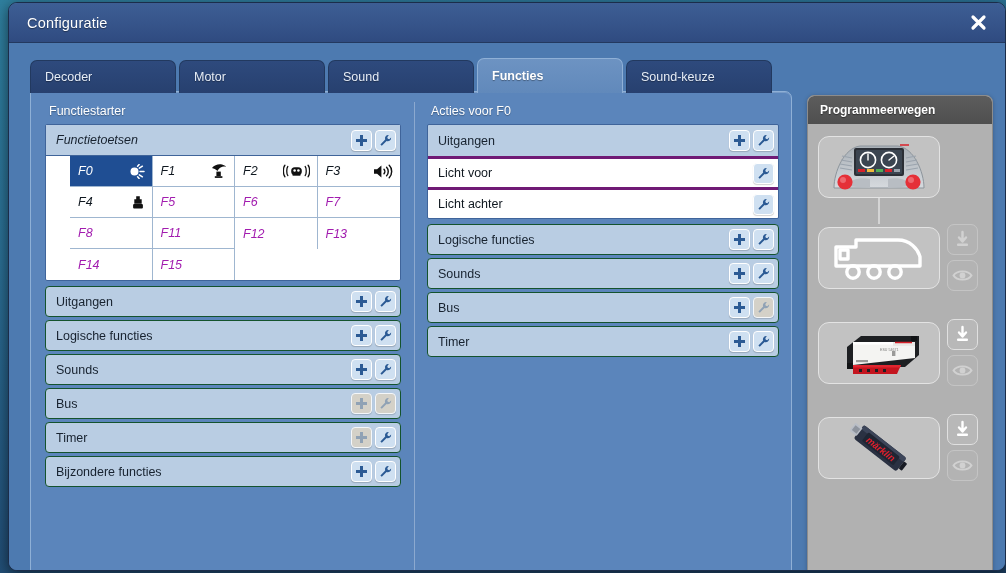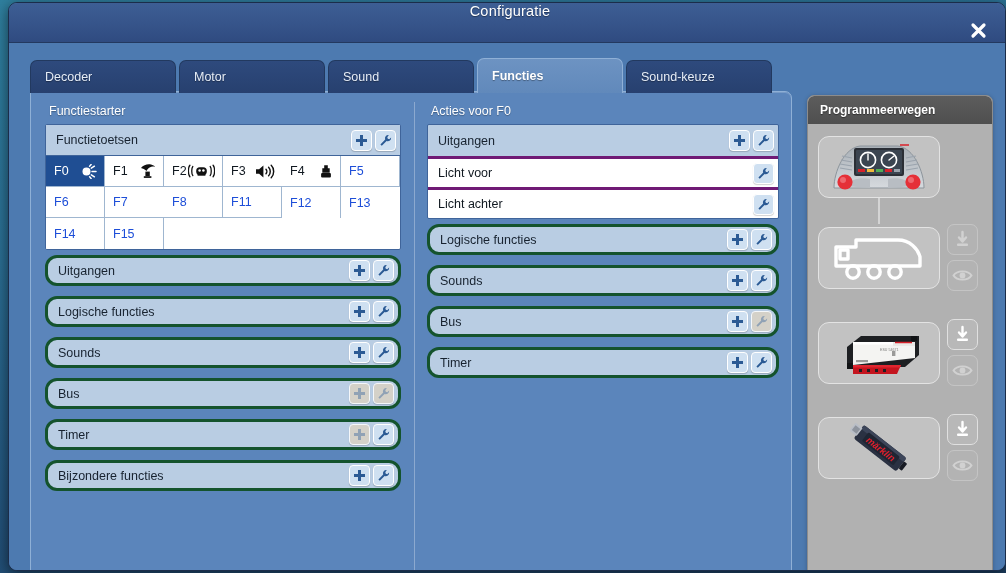--- a/index.html
+++ b/index.html
@@ -25,21 +25,20 @@
     overflow: hidden;
   }
   #titlebar {
     height: 40px;
     background: linear-gradient(180deg, #3d5e94 0%, #36548a 55%, #2f4b80 100%);
     border-bottom: 1px solid #23395f;
     border-radius: 8px 8px 0 0;
     display: flex; align-items: center;
     padding: 0 12px 0 18px;
     position: relative;
-    flex-direction: column;
   }
   #title {
     color: #ffffff; font-size: 14.5px; letter-spacing: .2px;
     text-shadow: 0 1px 1px rgba(0,0,0,.4);
   }
   #close-btn {
     margin-left: auto;
     width: 30px; height: 30px;
     display: flex; align-items: center; justify-content: center;
     color: #fff; font-size: 22px; font-weight: bold;
@@ -115,24 +114,24 @@
   .col-title {
     color: #ffffff;
     font-size: 12.5px;
     padding: 2px 0 6px 4px;
     text-shadow: 0 1px 1px rgba(0,0,0,.3);
   }
   .row {
     height: 31px;
     display: flex; align-items: center;
     background: #b9cde3;
-    border: 3px solid #14532d;
-    border-radius: 12px;
+    border: 1px solid #14532d;
+    border-radius: 4px;
     padding: 0 4px 0 10px;
-    margin-bottom: 10px;
+    margin-bottom: 3px;
     cursor: pointer;
   }
   .row .lbl {
     color: #17222f; font-size: 12.5px; flex: 1;
   }
   .row.white {
     background: #ffffff;
     border: 1px solid #3f649a;
   }
   .row.white .lbl { color: #101820; }
@@ -159,47 +158,48 @@
   .sqbtn svg { display: block; }
   .sqbtn.dim { background: #d9d2c4; opacity: .85; }
   .sqbtn.dim svg { opacity: .45; }
   
   .fgrid-wrap {
     border: 1px solid #3f649a;
     border-radius: 2px;
     margin-bottom: 5px;
     overflow: hidden;
     background: #fff;
+    font-style: italic;
   }
   .fhdr {
     height: 31px; display: flex; align-items: center;
     background: #b9cde3;
     padding: 0 4px 0 10px;
     border-bottom: 1px solid #3f649a;
   }
   .fhdr .lbl { color: #17222f; font-size: 12.5px; flex: 1; }
-  .fgrid { display: grid; grid-template-columns: repeat(6, 1fr); }
+  .fgrid { display: grid; grid-template-columns: repeat(4, 1fr); margin-left: 24px; }
   .fcell {
     height: 31px;
     display: flex; align-items: center; justify-content: space-between;
     padding: 0 7px 0 8px;
     background: #ffffff;
     border-right: 1px solid #9fb6d0;
     border-bottom: 1px solid #9fb6d0;
     font-size: 12.5px;
     color: #101820;
     cursor: pointer;
     overflow: hidden;
   }
   .fcell:nth-child(4n) { border-right: none; }
   .fcell.sel {
     background: #1f4e93;
     color: #ffffff;
   }
-  .fcell.off { color: #1d4ed8; cursor: default; }
+  .fcell.off { color: #a21caf; cursor: default; }
   .fcell .ic { display: flex; align-items: center; }
   .fcell .ic svg { display: block; }
   
   #sidebar {
     position: absolute;
     left: 798px; top: 52px;
     width: 186px; height: 498px;
     background: #b1b1b1;
     border-radius: 7px;
     border: 1px solid #8c8c8c;

